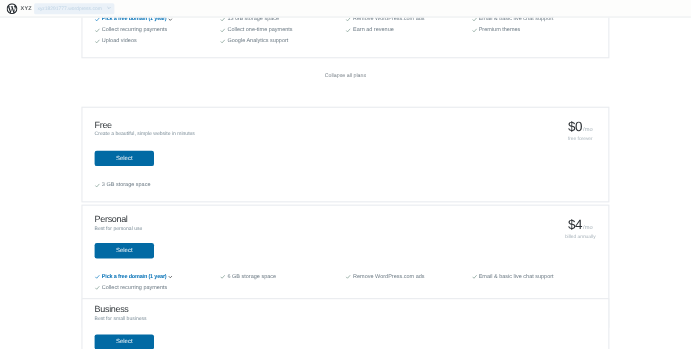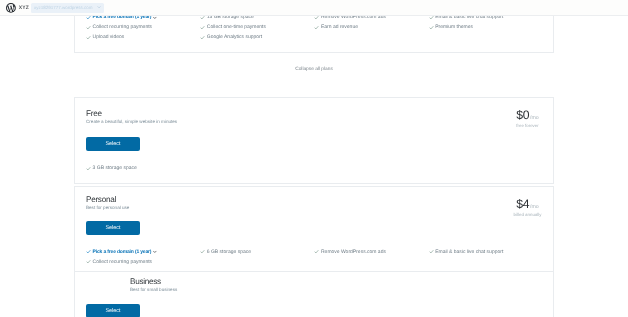--- a/index.html
+++ b/index.html
@@ -242,21 +242,21 @@
             <div class="feat">
               <svg class="tick" viewBox="0 0 20 20">
                 <path d="M2.6 10.6l5 5.2 9.8-11" fill="none" stroke="#7e9c90" stroke-width="2.6"></path>
               </svg>
               <span>Email &amp; basic live chat support</span>
             </div>
           </div>
         </div>
   </div>
       <div class="card plancard" style="top: 255px; height: 89px;">
-    <div class="plan-head" style="top: 5px; margin-left: 44px;">
+    <div class="plan-head" style="top: 5px;">
       <div class="plan-name">Business</div>
       <div class="plan-tag">Best for small business</div>
     </div>
     <div class="btn" style="top: 31.5px;">Select</div>
     <div class="cols plancols" style="top: 61.5px;"></div>
   </div>
     </div>
 </div>
 
 </body></html>

